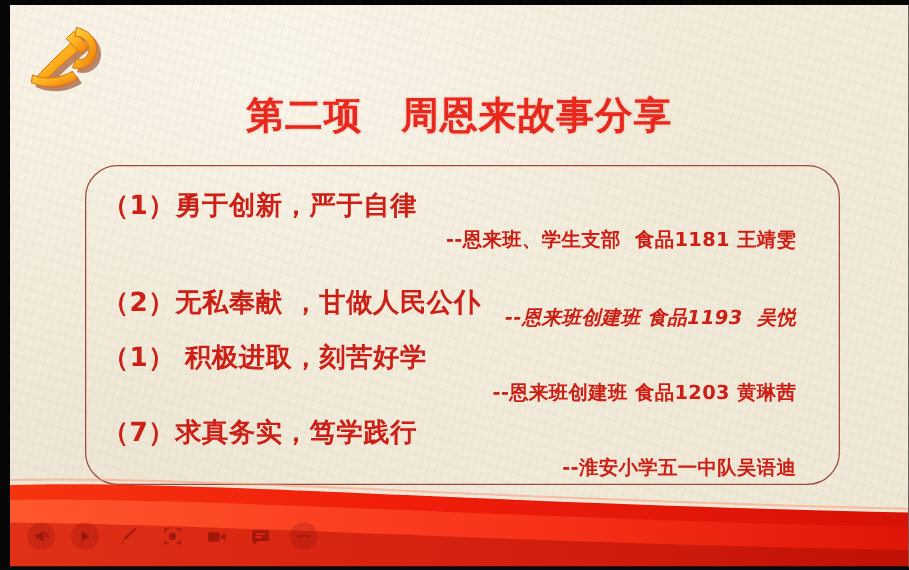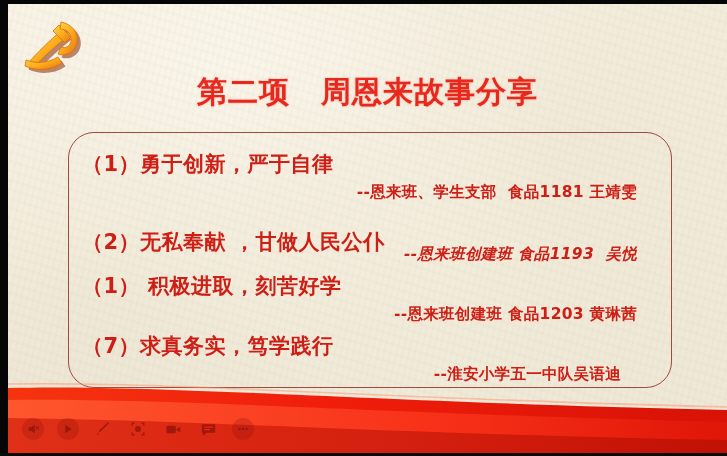--- a/index.html
+++ b/index.html
@@ -120,21 +120,21 @@
     text-shadow: 0 1px 0 rgba(255,225,210,.4);
   }
 
   .row-1 .item   { position: absolute; left: 6px;  top: 14px; }
   .row-1 .credit { position: absolute; right: 0;   top: 46px; }
   .row-2 .item   { position: absolute; left: 6px;  top: 76px; margin-top: 16px; }
   .row-2 .credit { position: absolute; right: 0;   top: 108px; font-style: italic; }
   .row-3 .item   { position: absolute; left: 6px;  top: 136px; }
   .row-3 .credit { position: absolute; right: 0;   top: 168px; }
   .row-4 .item   { position: absolute; left: 6px;  top: 196px; }
-  .row-4 .credit { position: absolute; right: 16px;   top: 228px; }
+  .row-4 .credit { position: absolute; right: 0;   top: 228px; }
 
   
   .wave {
     position: absolute;
     left: 0;
     bottom: 0;
     width: 719px;
     height: 100px;
     overflow: hidden;
     pointer-events: none;

